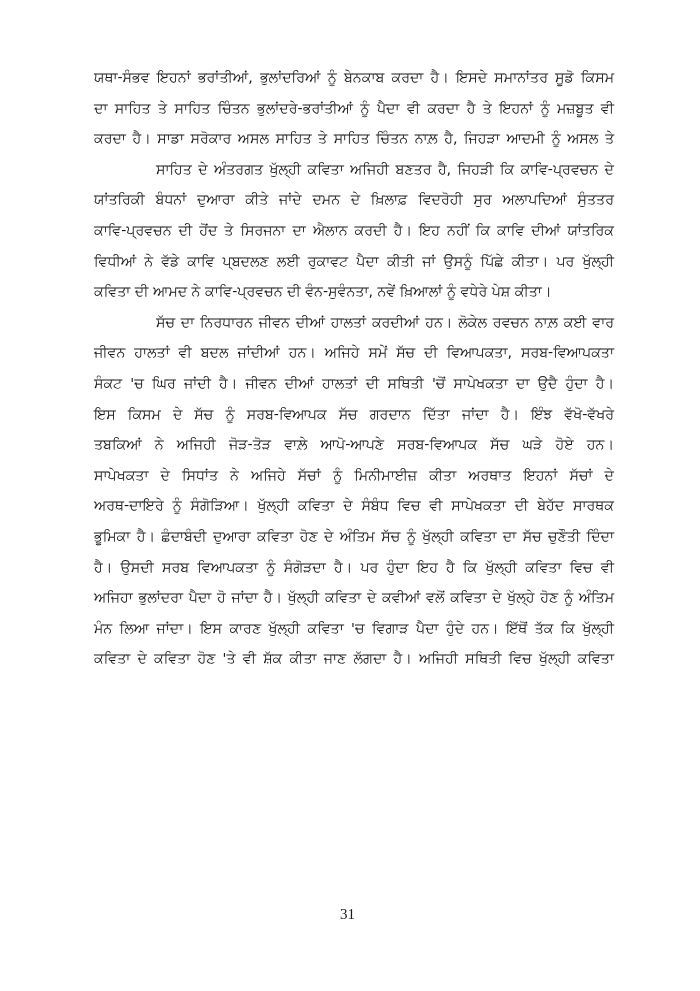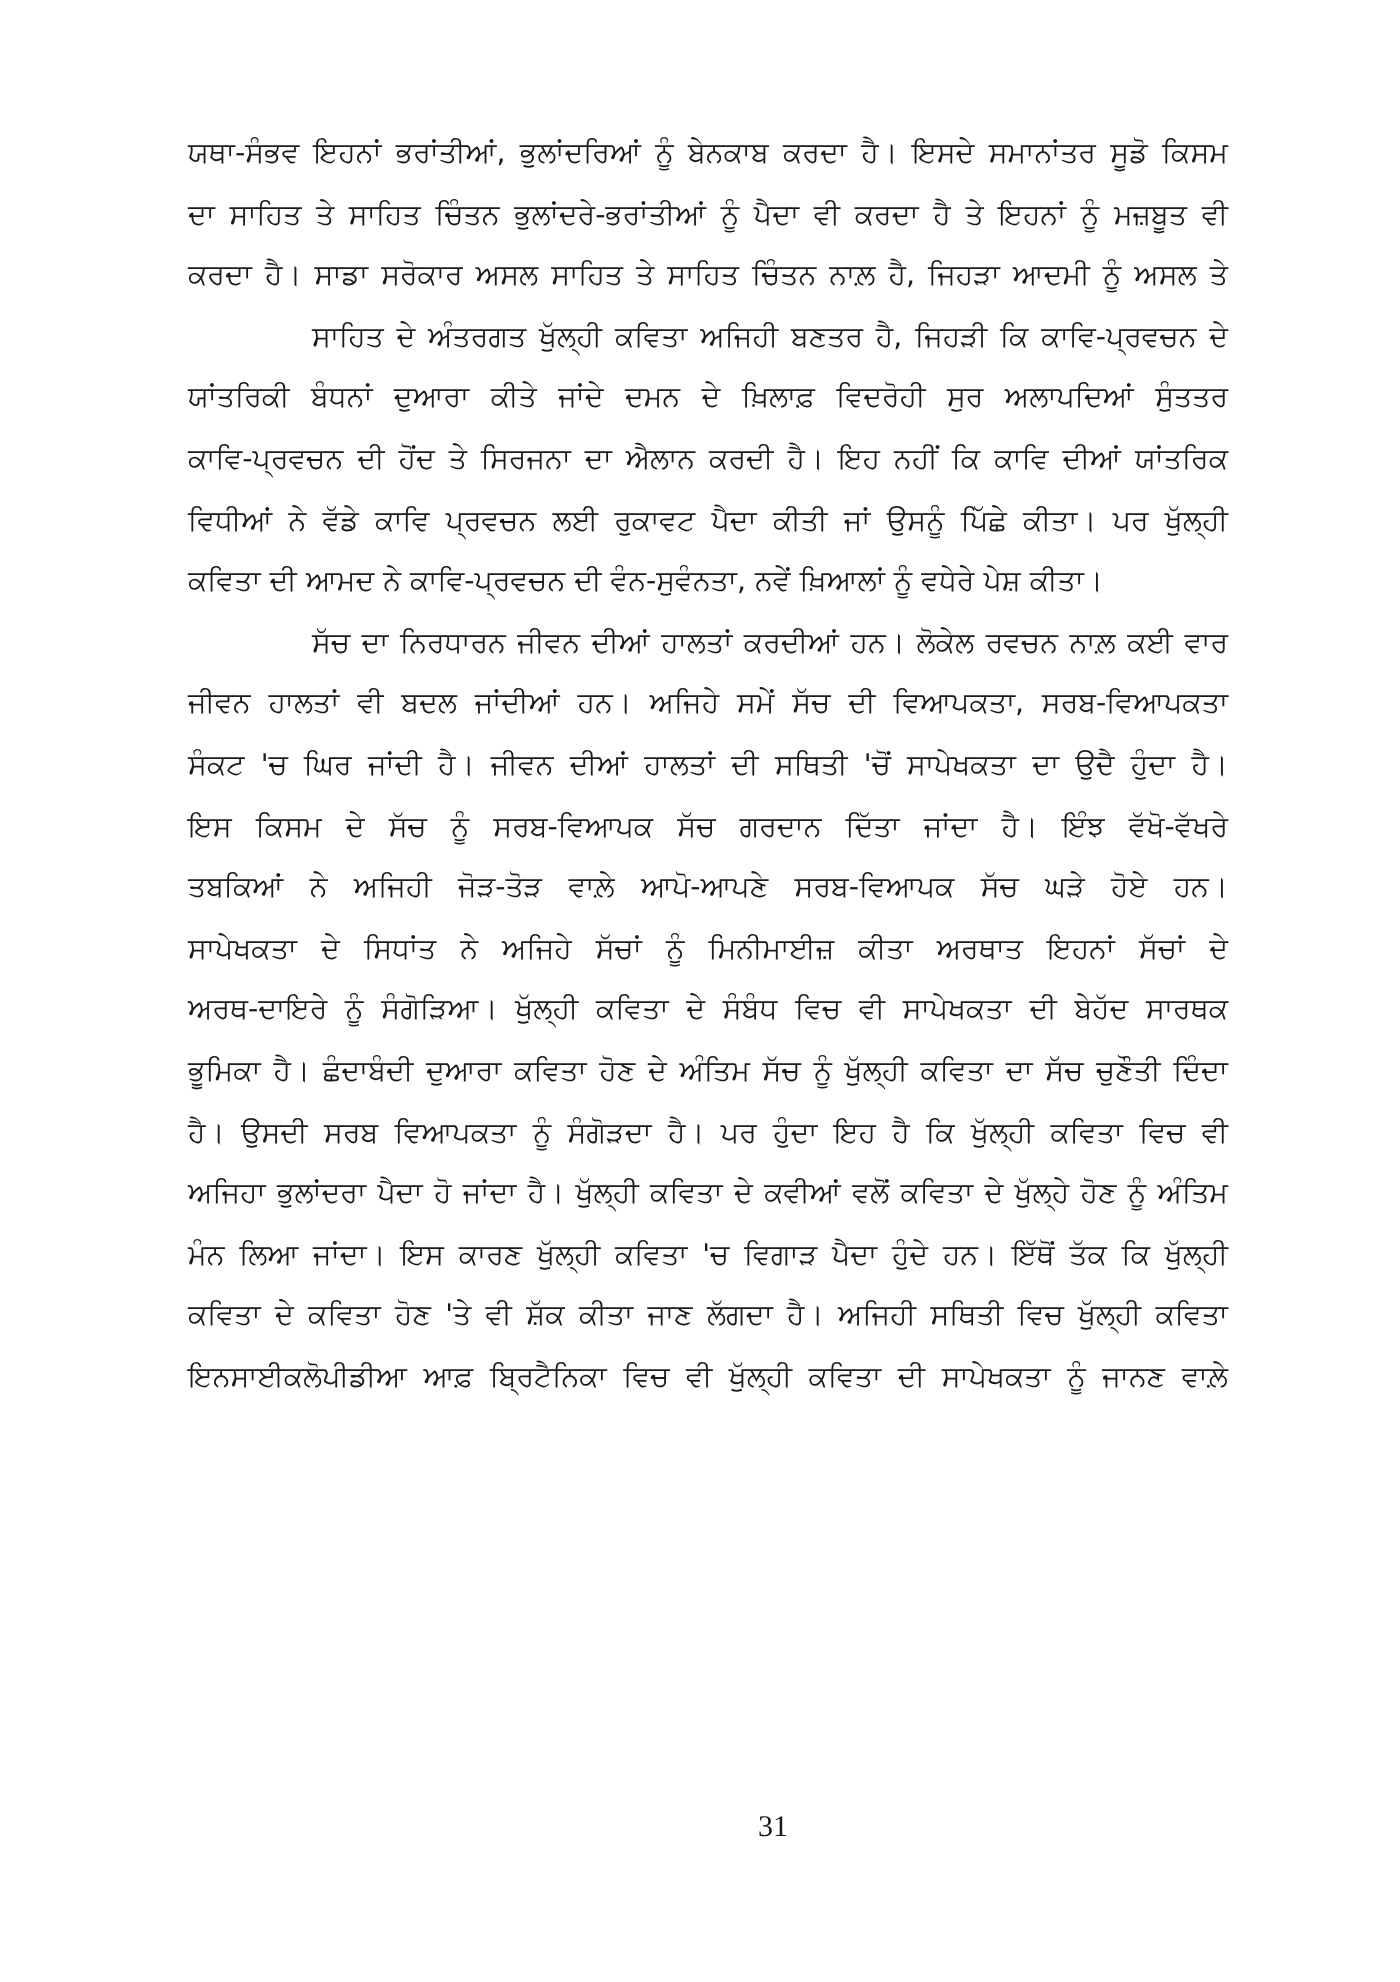--- a/index.html
+++ b/index.html
@@ -41,51 +41,50 @@
       text-align-last: left;
     }
     .line.indent {
       padding-left: 62px;
     }
     .page-number {
       position: absolute;
       left: 340px;
       top: 906px;
       width: 54px;
-      text-align: right;
+      text-align: left;
       font-family: "Liberation Serif", serif;
       font-size: 15px;
       color: #1a1a1a;
     }
   </style>
 </head>
 <body>
 
 <div class="page">
   <div class="text-block">
 
     <div class="line">ਯਥਾ-ਸੰਭਵ ਇਹਨਾਂ ਭਰਾਂਤੀਆਂ, ਭੁਲਾਂਦਰਿਆਂ ਨੂੰ ਬੇਨਕਾਬ ਕਰਦਾ ਹੈ। ਇਸਦੇ ਸਮਾਨਾਂਤਰ ਸੂਡੋ ਕਿਸਮ</div>
     <div class="line">ਦਾ ਸਾਹਿਤ ਤੇ ਸਾਹਿਤ ਚਿੰਤਨ ਭੁਲਾਂਦਰੇ-ਭਰਾਂਤੀਆਂ ਨੂੰ ਪੈਦਾ ਵੀ ਕਰਦਾ ਹੈ ਤੇ ਇਹਨਾਂ ਨੂੰ ਮਜ਼ਬੂਤ ਵੀ</div>
     <div class="line">ਕਰਦਾ ਹੈ। ਸਾਡਾ ਸਰੋਕਾਰ ਅਸਲ ਸਾਹਿਤ ਤੇ ਸਾਹਿਤ ਚਿੰਤਨ ਨਾਲ਼ ਹੈ, ਜਿਹੜਾ ਆਦਮੀ ਨੂੰ ਅਸਲ ਤੇ</div>
 
     <div class="line indent">ਸਾਹਿਤ ਦੇ ਅੰਤਰਗਤ ਖੁੱਲ੍ਹੀ ਕਵਿਤਾ ਅਜਿਹੀ ਬਣਤਰ ਹੈ, ਜਿਹੜੀ ਕਿ ਕਾਵਿ-ਪ੍ਰਵਚਨ ਦੇ</div>
     <div class="line">ਯਾਂਤਰਿਕੀ ਬੰਧਨਾਂ ਦੁਆਰਾ ਕੀਤੇ ਜਾਂਦੇ ਦਮਨ ਦੇ ਖ਼ਿਲਾਫ਼ ਵਿਦਰੋਹੀ ਸੁਰ ਅਲਾਪਦਿਆਂ ਸੁੰਤਤਰ</div>
     <div class="line">ਕਾਵਿ-ਪ੍ਰਵਚਨ ਦੀ ਹੋਂਦ ਤੇ ਸਿਰਜਨਾ ਦਾ ਐਲਾਨ ਕਰਦੀ ਹੈ। ਇਹ ਨਹੀਂ ਕਿ ਕਾਵਿ ਦੀਆਂ ਯਾਂਤਰਿਕ</div>
-    <div class="line">ਵਿਧੀਆਂ ਨੇ ਵੱਡੇ ਕਾਵਿ ਪ੍ਰਵਚਨ ਲਈ ਰੁਕਾਵਟ ਪੈਦਾ ਕੀਤੀ ਜਾਂ ਉਸਨੂੰ ਪਿੱਛੇ ਕੀਤਾ। ਪਰ ਖੁੱਲ੍ਹੀ</div>
+    <div class="line">ਵਿਧੀਆਂ ਨੇ ਵੱਡੇ ਕਾਵਿ ਪ੍ਬਦਲਣ ਲਈ ਰੁਕਾਵਟ ਪੈਦਾ ਕੀਤੀ ਜਾਂ ਉਸਨੂੰ ਪਿੱਛੇ ਕੀਤਾ। ਪਰ ਖੁੱਲ੍ਹੀ</div>
     <div class="line last">ਕਵਿਤਾ ਦੀ ਆਮਦ ਨੇ ਕਾਵਿ-ਪ੍ਰਵਚਨ ਦੀ ਵੰਨ-ਸੁਵੰਨਤਾ, ਨਵੇਂ ਖ਼ਿਆਲਾਂ ਨੂੰ ਵਧੇਰੇ ਪੇਸ਼ ਕੀਤਾ।</div>
 
     <div class="line indent">ਸੱਚ ਦਾ ਨਿਰਧਾਰਨ ਜੀਵਨ ਦੀਆਂ ਹਾਲਤਾਂ ਕਰਦੀਆਂ ਹਨ। ਲੋਕੇਲ ਰਵਚਨ ਨਾਲ਼ ਕਈ ਵਾਰ</div>
     <div class="line">ਜੀਵਨ ਹਾਲਤਾਂ ਵੀ ਬਦਲ ਜਾਂਦੀਆਂ ਹਨ। ਅਜਿਹੇ ਸਮੇਂ ਸੱਚ ਦੀ ਵਿਆਪਕਤਾ, ਸਰਬ-ਵਿਆਪਕਤਾ</div>
     <div class="line">ਸੰਕਟ 'ਚ ਘਿਰ ਜਾਂਦੀ ਹੈ। ਜੀਵਨ ਦੀਆਂ ਹਾਲਤਾਂ ਦੀ ਸਥਿਤੀ 'ਚੋਂ ਸਾਪੇਖਕਤਾ ਦਾ ਉਦੈ ਹੁੰਦਾ ਹੈ।</div>
     <div class="line">ਇਸ ਕਿਸਮ ਦੇ ਸੱਚ ਨੂੰ ਸਰਬ-ਵਿਆਪਕ ਸੱਚ ਗਰਦਾਨ ਦਿੱਤਾ ਜਾਂਦਾ ਹੈ। ਇੰਝ ਵੱਖੋ-ਵੱਖਰੇ</div>
     <div class="line">ਤਬਕਿਆਂ ਨੇ ਅਜਿਹੀ ਜੋੜ-ਤੋੜ ਵਾਲ਼ੇ ਆਪੋ-ਆਪਣੇ ਸਰਬ-ਵਿਆਪਕ ਸੱਚ ਘੜੇ ਹੋਏ ਹਨ।</div>
     <div class="line">ਸਾਪੇਖਕਤਾ ਦੇ ਸਿਧਾਂਤ ਨੇ ਅਜਿਹੇ ਸੱਚਾਂ ਨੂੰ ਮਿਨੀਮਾਈਜ਼ ਕੀਤਾ ਅਰਥਾਤ ਇਹਨਾਂ ਸੱਚਾਂ ਦੇ</div>
     <div class="line">ਅਰਥ-ਦਾਇਰੇ ਨੂੰ ਸੰਗੋੜਿਆ। ਖੁੱਲ੍ਹੀ ਕਵਿਤਾ ਦੇ ਸੰਬੰਧ ਵਿਚ ਵੀ ਸਾਪੇਖਕਤਾ ਦੀ ਬੇਹੱਦ ਸਾਰਥਕ</div>
     <div class="line">ਭੂਮਿਕਾ ਹੈ। ਛੰਦਾਬੰਦੀ ਦੁਆਰਾ ਕਵਿਤਾ ਹੋਣ ਦੇ ਅੰਤਿਮ ਸੱਚ ਨੂੰ ਖੁੱਲ੍ਹੀ ਕਵਿਤਾ ਦਾ ਸੱਚ ਚੁਣੌਤੀ ਦਿੰਦਾ</div>
     <div class="line">ਹੈ। ਉਸਦੀ ਸਰਬ ਵਿਆਪਕਤਾ ਨੂੰ ਸੰਗੋੜਦਾ ਹੈ। ਪਰ ਹੁੰਦਾ ਇਹ ਹੈ ਕਿ ਖੁੱਲ੍ਹੀ ਕਵਿਤਾ ਵਿਚ ਵੀ</div>
     <div class="line">ਅਜਿਹਾ ਭੁਲਾਂਦਰਾ ਪੈਦਾ ਹੋ ਜਾਂਦਾ ਹੈ। ਖੁੱਲ੍ਹੀ ਕਵਿਤਾ ਦੇ ਕਵੀਆਂ ਵਲੋਂ ਕਵਿਤਾ ਦੇ ਖੁੱਲ੍ਹੇ ਹੋਣ ਨੂੰ ਅੰਤਿਮ</div>
     <div class="line">ਮੰਨ ਲਿਆ ਜਾਂਦਾ। ਇਸ ਕਾਰਣ ਖੁੱਲ੍ਹੀ ਕਵਿਤਾ 'ਚ ਵਿਗਾੜ ਪੈਦਾ ਹੁੰਦੇ ਹਨ। ਇੱਥੋਂ ਤੱਕ ਕਿ ਖੁੱਲ੍ਹੀ</div>
     <div class="line">ਕਵਿਤਾ ਦੇ ਕਵਿਤਾ ਹੋਣ 'ਤੇ ਵੀ ਸ਼ੱਕ ਕੀਤਾ ਜਾਣ ਲੱਗਦਾ ਹੈ। ਅਜਿਹੀ ਸਥਿਤੀ ਵਿਚ ਖੁੱਲ੍ਹੀ ਕਵਿਤਾ</div>
-    <div class="line">ਇਨਸਾਈਕਲੋਪੀਡੀਆ ਆਫ਼ ਬ੍ਰਿਟੈਨਿਕਾ ਵਿਚ ਵੀ ਖੁੱਲ੍ਹੀ ਕਵਿਤਾ ਦੀ ਸਾਪੇਖਕਤਾ ਨੂੰ ਜਾਨਣ ਵਾਲ਼ੇ</div>
   </div>
 
   <div class="page-number">31</div>
 </div>
 
 </body></html>

